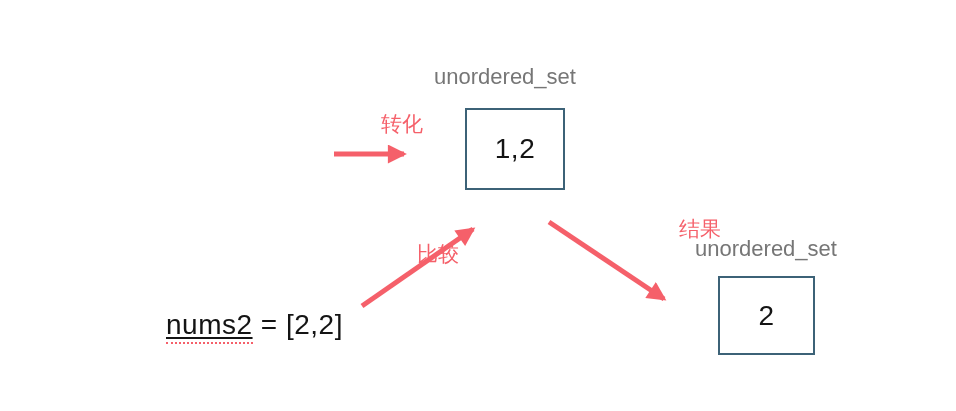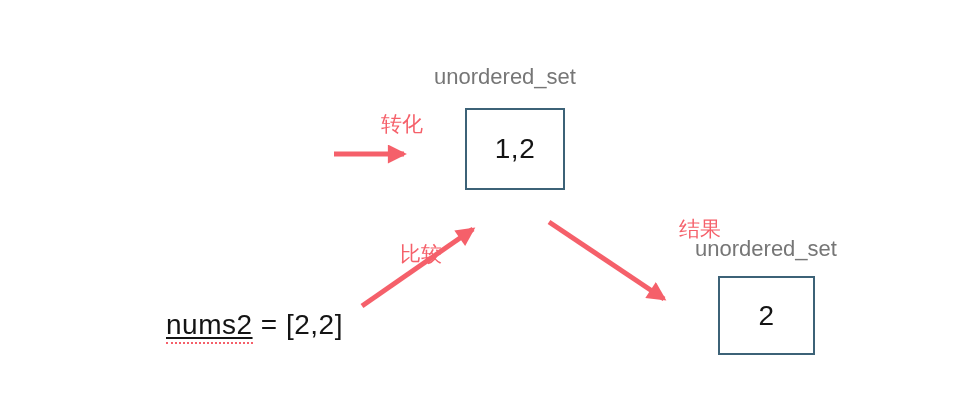--- a/index.html
+++ b/index.html
@@ -84,21 +84,21 @@
   <div class="abs set-box" style="left:465px; top:108px; width:100px; height:82px;">
       <span>1,2</span>
     </div>
 
   <div class="abs set-label" style="left:766px; top:236px;">unordered_set</div>
   <div class="abs set-box" style="left:718px; top:276px; width:97px; height:79px;">
       <span>2</span>
     </div>
 
   <div class="abs zh-label" style="left:366px; top:110px;">转化</div>
-  <div class="abs zh-label" style="left:385px; top:240px;">比较</div>
+  <div class="abs zh-label" style="left:402px; top:240px;">比较</div>
   <div class="abs zh-label" style="left:664px; top:215px;">结果</div>
 
   <svg class="arrows" viewBox="0 0 956 411" xmlns="http://www.w3.org/2000/svg">
     <defs>
       <marker id="ah" viewBox="0 0 10 10" refX="8.5" refY="5" markerWidth="4.4" markerHeight="3.8" orient="auto-start-reverse">
         <path d="M0,0 L10,5 L0,10 z" fill="currentColor"></path>
       </marker>
     </defs>
     <line x1="334" y1="154" x2="404" y2="154" stroke="currentColor" stroke-width="5" marker-end="url(#ah)"></line>
     <line x1="362" y1="306" x2="473" y2="229" stroke="currentColor" stroke-width="5" marker-end="url(#ah)"></line>

